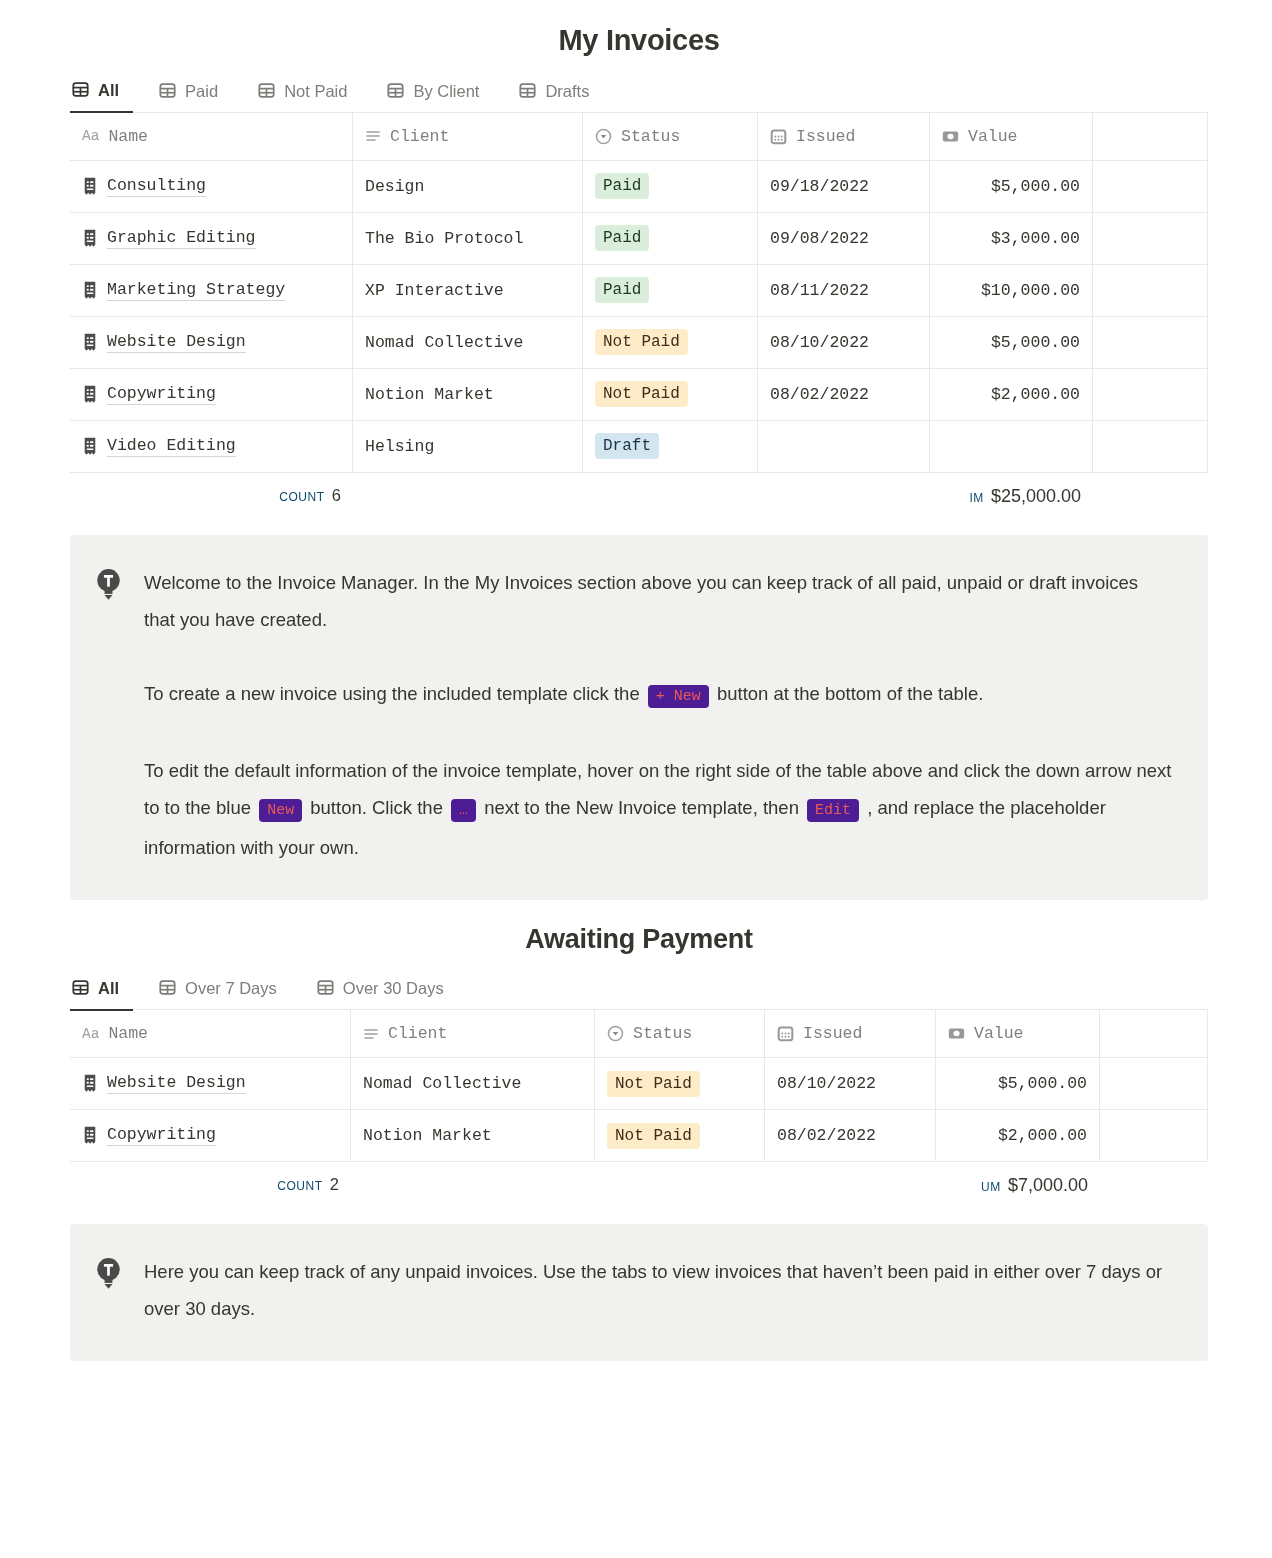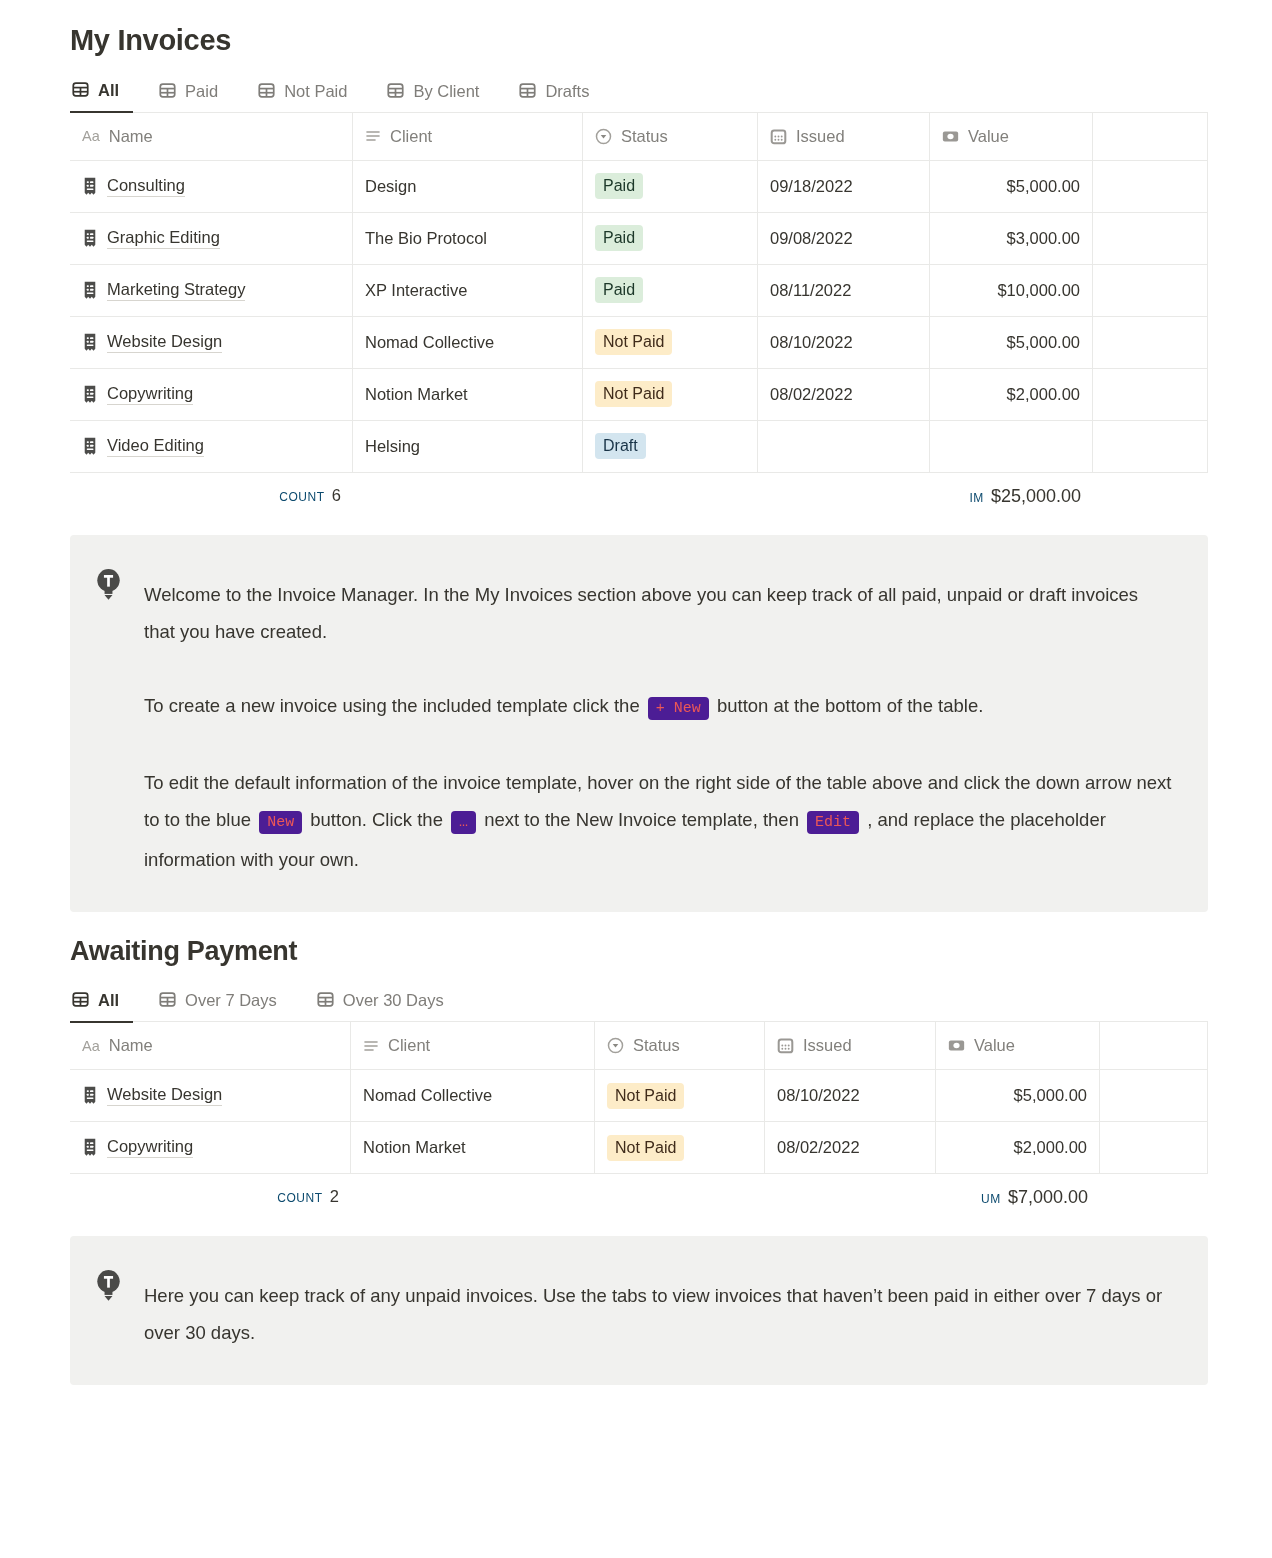--- a/index.html
+++ b/index.html
@@ -4,32 +4,32 @@
 <style>
   html,body { margin:0; padding:0; background:#ffffff; }
   body {
     width:1272px;
     font-family:"Liberation Sans","DejaVu Sans",sans-serif;
     color:#37352F;
     -webkit-font-smoothing:antialiased;
   }
   .page { padding:0 64px 30px 70px; }
 
-  h1.sec-title { font-size:29px; font-weight:700; letter-spacing:-0.3px; margin:24px 0 18px; color:#37352F; }
+  h1.sec-title { font-size:29px; font-weight:700; letter-spacing:-0.3px; margin:24px 0 18px; color:#37352F;text-align:center; }
   h1.sec-title.second { font-size:27px; }
 
   
   .tabs { display:flex; align-items:flex-end; border-bottom:1px solid #E9E9E7; }
   .tab { display:flex; gap:9px; padding:6px 14px 11px 2px; margin-right:24px;
          font-size:16.5px; color:#7F7D79; cursor:pointer; white-space:nowrap; }
   .tab.active { color:#37352F; font-weight:600; border-bottom:2.5px solid #37352F; margin-bottom:-1.5px; }
   .tab svg { flex:0 0 auto; }
 
   
-  .db-row { display:grid; grid-template-columns:var(--cols); border-bottom:1px solid #E9E9E7; }
+  .db-row { display:grid; grid-template-columns:var(--cols); border-bottom:1px solid #E9E9E7;font-family:Liberation Mono, monospace; }
   .t1 { --cols:283px 230px 175px 172px 163px 1fr; }
   .t2 { --cols:281px 244px 170px 171px 164px 1fr; }
   .db-cell { display:flex; align-items:center; gap:9px; padding:0 12px; min-height:51px;
              border-right:1px solid #E9E9E7; font-size:16.5px; color:#37352F; overflow:hidden; }
   .db-row .db-cell:last-child { border-right:1px solid #E9E9E7; }
   .db-row.header .db-cell { min-height:47px; color:#82807C; }
   .db-row.header .aa { font-size:14.5px; color:#A2A09B; letter-spacing:0; }
   .cell-value { justify-content:flex-end; }
   .name-link { font-weight:500; border-bottom:1px solid #D7D5CF; padding-bottom:1px; cursor:pointer; }
   .badge { padding:3px 8px; border-radius:4px; font-size:16px; line-height:1.25; white-space:nowrap; }
@@ -39,21 +39,21 @@
   .fcell { display:flex; align-items:baseline; justify-content:flex-end; padding:13px 12px 15px; }
   .calc-label { font-size:12px; color:#0c4a6e; letter-spacing:0.6px; margin-right:7px; text-transform:uppercase; }
   .calc-count { font-size:16.5px; color:#37352F; }
   .calc-sum { font-size:18px; font-weight:500; color:#37352F; }
 
   
   .callout { margin-top:13px; background:#F1F1EF; border-radius:4px; padding:29px 36px 34px 25px;
              display:flex; gap:21px; }
   .callout-icon { flex:0 0 28px; padding-top:3px; }
   .callout-text { font-size:18.5px; line-height:37px; color:#37352F; }
-  .callout-text p { margin:12px 0 37px; }
+  .callout-text p { margin:0 0 37px; }
   .callout-text p:last-child { margin-bottom:0; }
   .inline-code { font-family:"Liberation Mono","DejaVu Sans Mono",monospace; font-size:15px;
                  color:var(--code-red,#EB5757); background:#4c1d95; border-radius:4px;
                  padding:3px 8px; margin:0 3px; white-space:nowrap; }
 </style>
 </head>
 <body>
 
 <div class="page">
 

